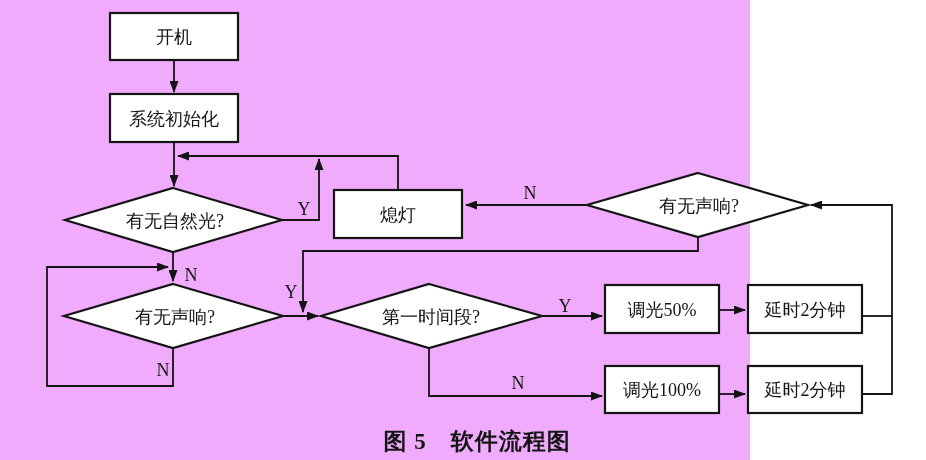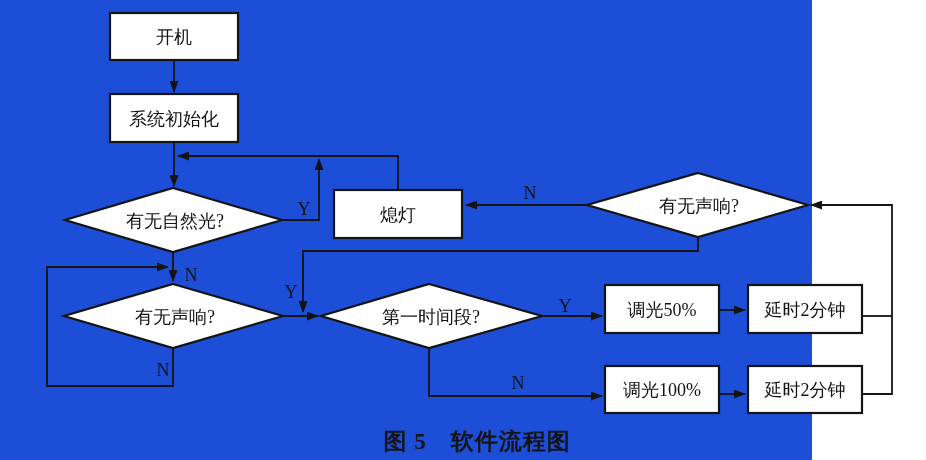--- a/index.html
+++ b/index.html
@@ -1,20 +1,20 @@
 <!DOCTYPE html>
 <html><head>
 <meta charset="utf-8">
 <style>
   html, body { margin: 0; padding: 0; background: #ffffff; }
   .figure-wrap {
     position: relative;
-    width: 812px;
+    width: 750px;
     height: 460px;
-    background: #1d4ed8;
+    background: #f0abfc;
     font-family: "Liberation Serif", "DejaVu Serif", serif;
   }
   svg { display: block; }
   .edge {
     fill: none;
     stroke: #141414;
     stroke-width: 1.8;
   }
   .shape {
     fill: #ffffff;

